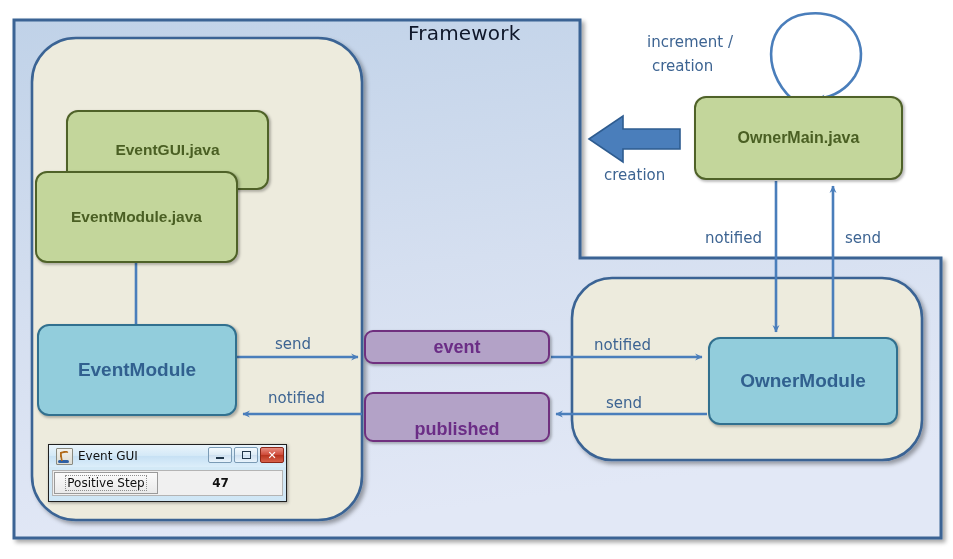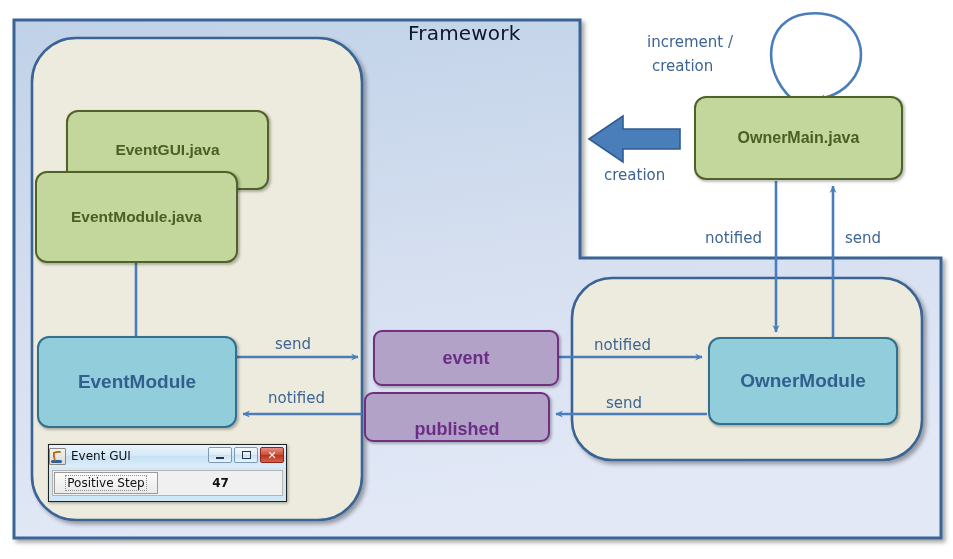--- a/index.html
+++ b/index.html
@@ -70,34 +70,34 @@
   
   .blue-box {
     background: #92cddc;
     border: 2.2px solid #31708f;
     border-radius: 12px;
     color: #31608f;
     font-weight: bold;
     font-size: 19px;
     box-shadow: 1.5px 1.5px 2.5px rgba(0,0,0,0.25);
   }
-  #node-eventmodule { left: 37px;  top: 336px; width: 200px; height: 92px; text-align: center; }
+  #node-eventmodule { left: 37px;  top: 324px; width: 200px; height: 92px; text-align: center; }
   #node-ownermodule { left: 708px; top: 337px; width: 190px; height: 88px; }
 
   
   .purple-box {
     background: #b3a2c7;
     border: 2.2px solid #70307f;
     border-radius: 9px;
     color: #6b2d86;
     font-weight: bold;
     font-size: 18px;
     box-shadow: 1.5px 1.5px 2.5px rgba(0,0,0,0.25);
   }
-  #node-event     { left: 364px; top: 330px; width: 186px; height: 56px; margin-left: 9px; }
+  #node-event     { left: 364px; top: 330px; width: 186px; height: 34px; }
   #node-published { left: 364px; top: 392px; width: 186px; height: 50px; align-items: flex-end; }
 
   
   .edge-label {
     position: absolute;
     font-size: 15px;
     color: #3d6492;
     font-family: "DejaVu Sans", sans-serif;
     white-space: nowrap;
   }
@@ -112,21 +112,21 @@
     background: linear-gradient(to bottom, #d6ebf7 0%, #cfe6f5 100%);
     border: 1.5px solid #202020;
     box-sizing: border-box;
     box-shadow: 1px 1px 3px rgba(0,0,0,0.35);
   }
   #java-titlebar {
     position: relative;
     height: 22px;
     display: flex;
     align-items: center;
-    padding-left: 0;
+    padding-left: 7px;
     background: linear-gradient(to bottom, #eaf4fb 0%, #d4e9f7 48%, #c7e1f4 52%, #dceefa 100%);
   }
   #java-icon {
     width: 15px; height: 15px;
     background: linear-gradient(to bottom, #f2f2ee, #dcdcd4);
     border: 1px solid #8a8a80;
     border-radius: 1px;
     position: relative;
     flex: 0 0 auto;
   }

